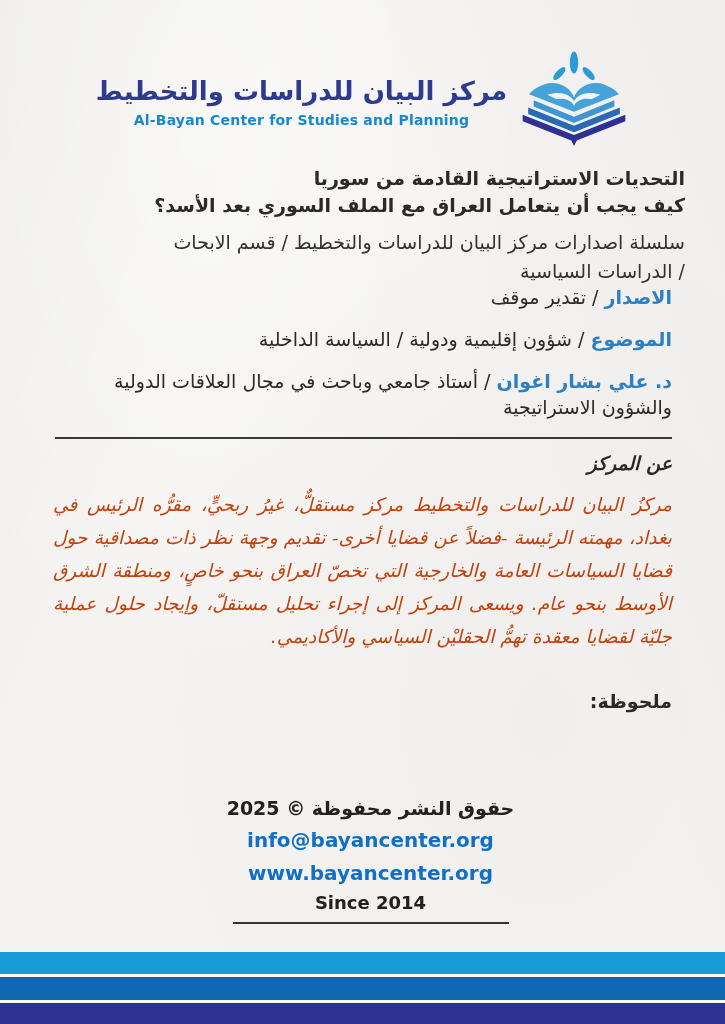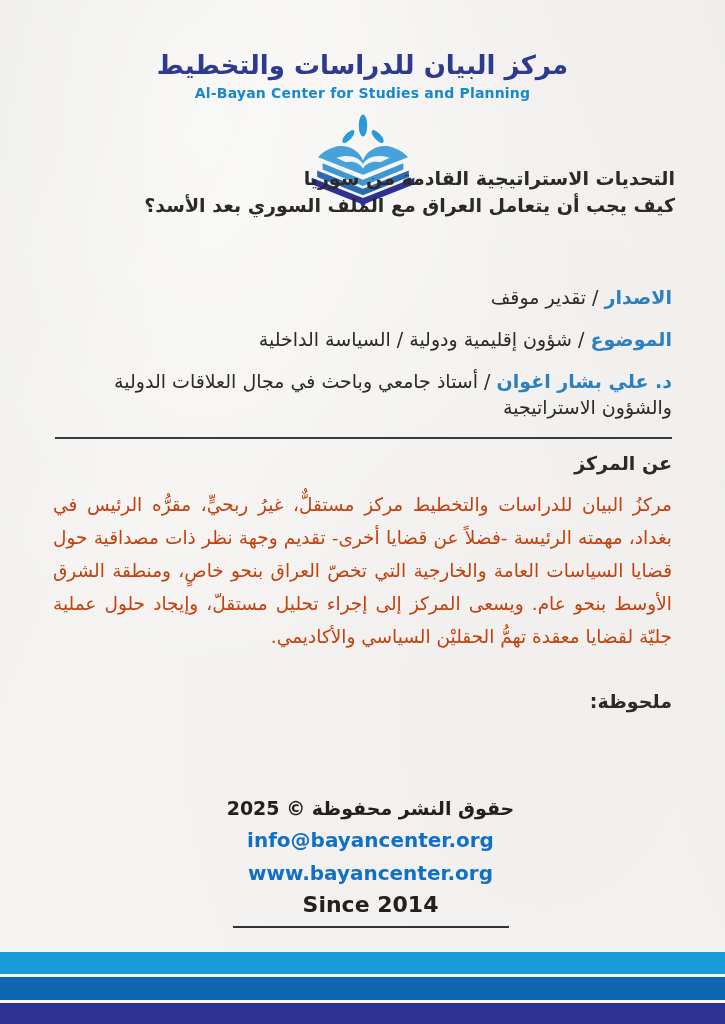--- a/index.html
+++ b/index.html
@@ -17,65 +17,65 @@
     background:
       linear-gradient(112deg, rgba(0,0,0,0.025) 0%, rgba(255,255,255,0) 28%),
       linear-gradient(250deg, rgba(0,0,0,0.02) 0%, rgba(255,255,255,0) 35%),
       radial-gradient(ellipse at 28% 12%, rgba(255,255,255,0.5), rgba(255,255,255,0) 45%),
       radial-gradient(ellipse at 75% 70%, rgba(0,0,0,0.015), rgba(255,255,255,0) 55%);
   }
 
   
   .logo-row{
     position:absolute;top:50px;left:0;right:0;
-    display:flex;flex-direction:column;justify-content:center;align-items:center;
+    display:flex;flex-direction:row;justify-content:center;align-items:center;
     gap:12px;direction:ltr;
   }
   .logo-text{text-align:center;}
   .logo-ar{
     font-size:26px;font-weight:bold;color:#2e3a8d;
     direction:rtl;letter-spacing:0.5px;line-height:1.2;
   }
   .logo-en{
     font-size:14px;font-weight:bold;color:#1689cc;
     margin-top:4px;letter-spacing:0.2px;
   }
   .logo-icon{width:110px;height:104px;flex:0 0 auto;}
 
   
   .rtl-block{direction:rtl;text-align:right;}
-  .title-block{position:absolute;top:165px;right:50px;left:53px;}
+  .title-block{position:absolute;top:165px;right:40px;left:53px;}
   .title-line{font-size:19px;font-weight:bold;color:#2b2a29;line-height:27px;}
   .series-block{margin-top:9px;}
   .series-line{font-size:19px;font-weight:normal;color:#333231;line-height:29px;}
 
   .meta-block{position:absolute;top:284px;right:53px;left:53px;}
   .meta-line{font-size:19px;color:#2b2a29;line-height:26px;margin-bottom:16px;font-weight:normal;}
   .meta-label{color:#2e7fc0;font-weight:bold;}
 
   .divider{
     position:absolute;top:437px;left:55px;right:53px;
     height:2px;background:#3a3a3a;
   }
 
-  .about-block{position:absolute;top:452px;right:53px;left:53px;}
+  .about-block{position:absolute;top:452px;right:53px;left:53px;font-style:italic;}
   .section-heading{font-size:19px;font-weight:bold;color:#2b2a29;}
   .body-text{
     margin-top:14px;font-size:18.5px;color:#c2410c;
     line-height:33px;text-align:justify;font-weight:normal;
   }
 
   .note-block{position:absolute;top:690px;right:53px;left:53px;}
   .note-block .body-text{margin-top:12px;line-height:32px;}
 
   
   .footer-block{position:absolute;top:797px;left:16px;right:0;text-align:center;}
   .copyright{direction:rtl;font-size:19px;font-weight:bold;color:#222120;}
   .link-line{font-size:20px;font-weight:bold;color:#1170c5;margin-top:9px;}
-  .since-line{font-size:22px;font-weight:bold;color:#222120;margin-top:7px;}
+  .since-line{font-size:18px;font-weight:bold;color:#222120;margin-top:7px;}
   .footer-rule{width:276px;height:2px;background:#333;margin:9px auto 0;}
 
   
   .stripes{position:absolute;left:0;right:0;bottom:0;}
   .stripe{width:100%;}
   .stripe-light{height:22px;background:#189cd8;}
   .stripe-gap{height:3px;background:#f7f7f7;}
   .stripe-mid{height:23px;background:#0e67b0;}
   .stripe-dark{height:21px;background:#2e3192;}
 </style>
@@ -103,20 +103,24 @@
         <path d="M16,54 L60,72 L104,54 L104,61 L60,79 L16,61 Z" fill="#3e96d2"></path>
         <path d="M10,62 L60,82 L110,62 L110,69 L60,89 L10,69 Z" fill="#2a6ab3"></path>
         <path d="M4,70 L60,92 L116,70 L116,77 L63,98 L60,104 L57,98 L4,77 Z" fill="#2e3192"></path>
       </svg>
     </div>
   </div>
 
   <div class="title-block rtl-block">
     <div class="title-line">التحديات الاستراتيجية القادمة من سوريا</div>
     <div class="title-line">كيف يجب أن يتعامل العراق مع الملف السوري بعد الأسد؟</div>
+    <div class="series-block">
+      <div class="series-line">سلسلة اصدارات مركز البيان للدراسات والتخطيط / قسم الابحاث</div>
+      <div class="series-line">/ الدراسات السياسية</div>
+    </div>
   </div>
 
   <div class="meta-block rtl-block">
     <div class="meta-line">
       <span class="meta-label">الاصدار</span><span> / تقدير موقف</span>
     </div>
     <div class="meta-line">
       <span class="meta-label">الموضوع</span><span> / شؤون إقليمية ودولية / السياسة الداخلية</span>
     </div>
     <div class="meta-line">

